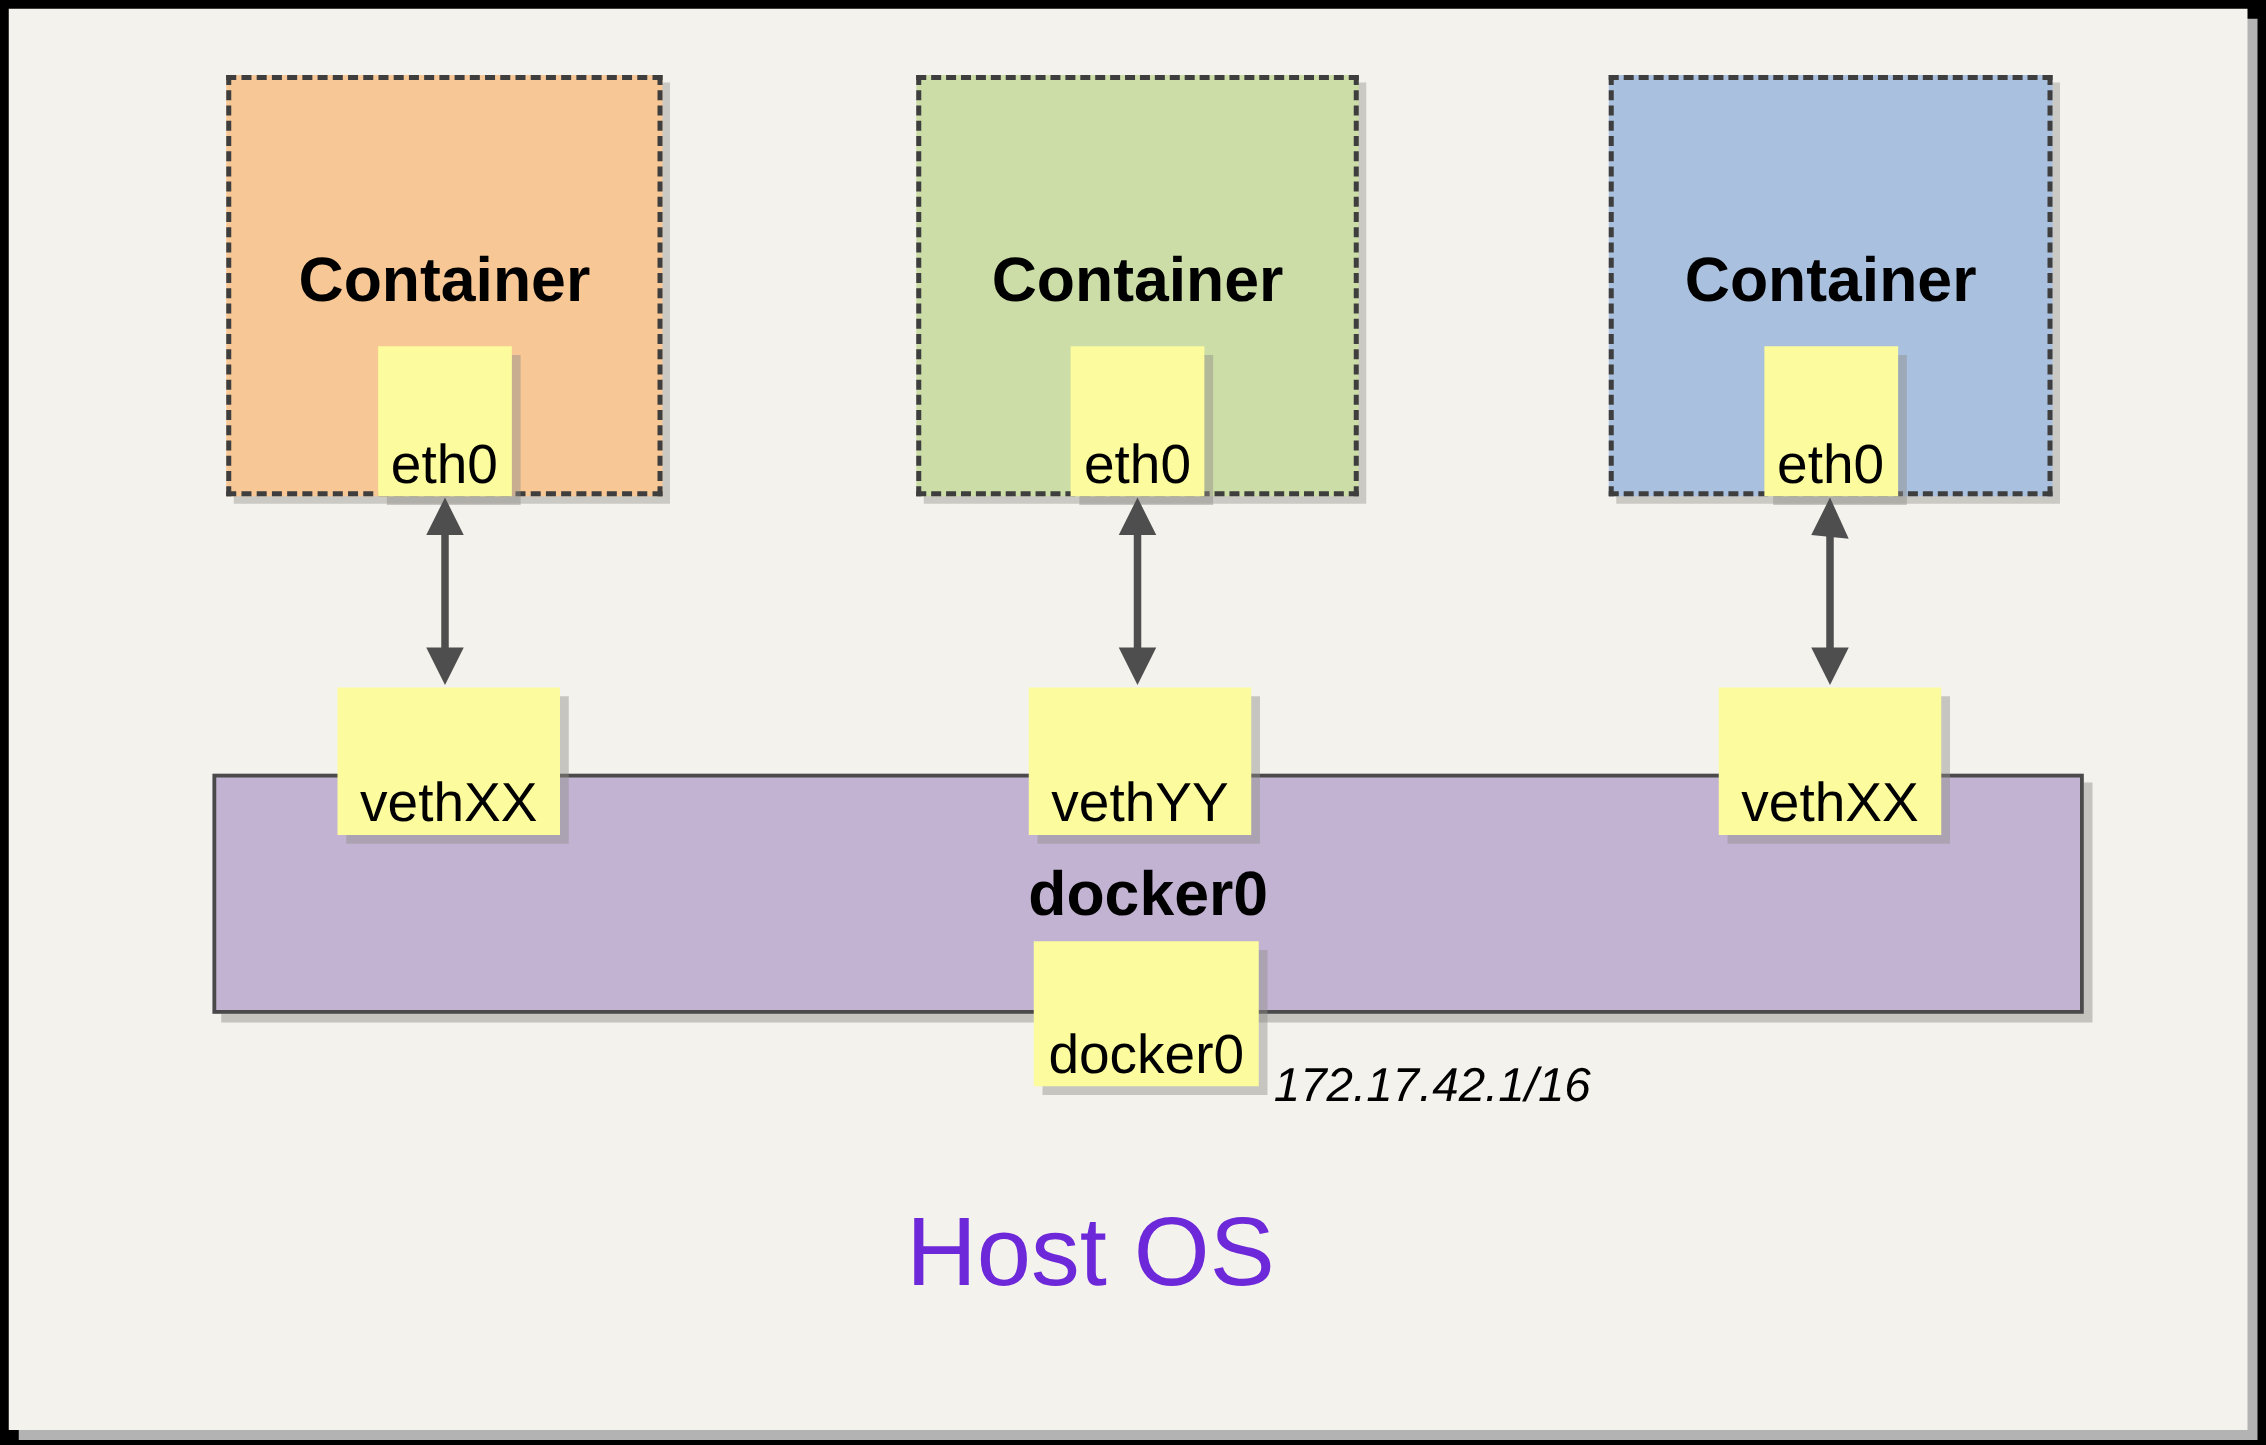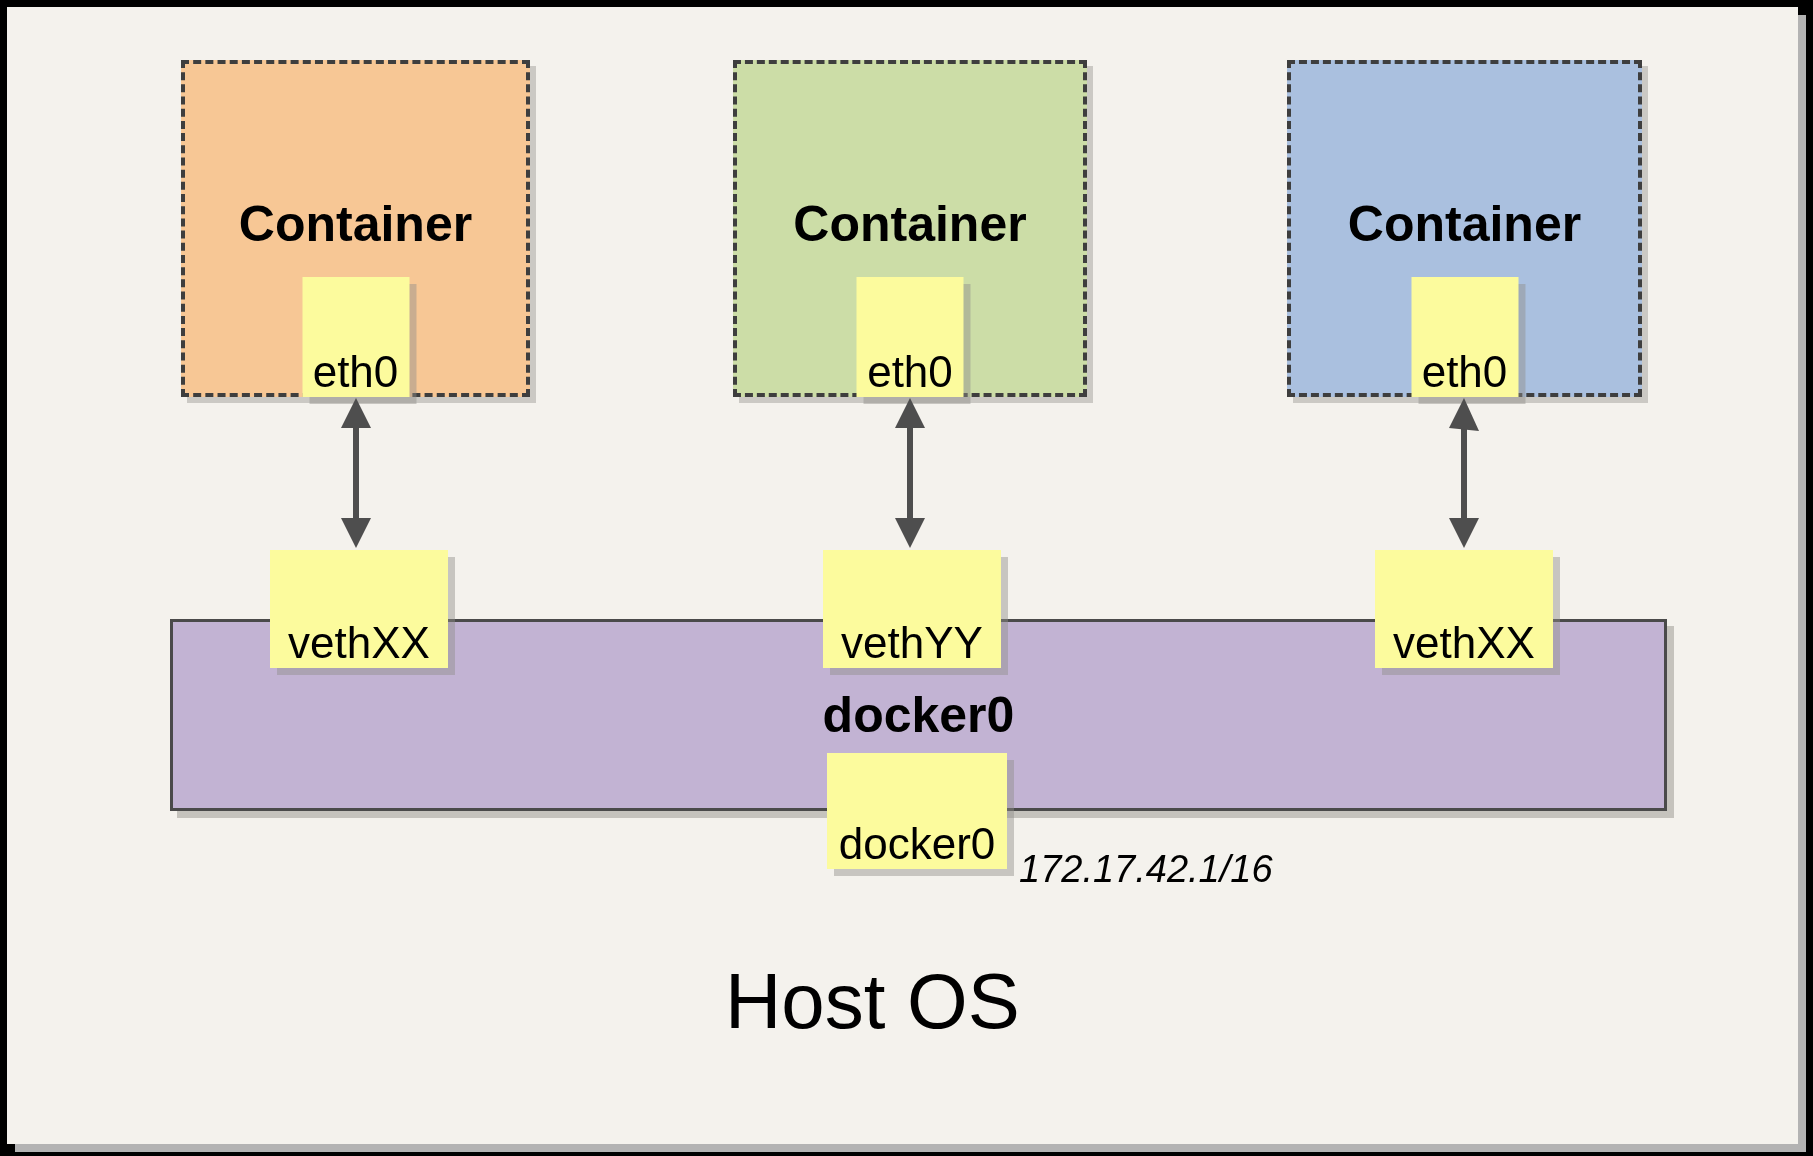--- a/index.html
+++ b/index.html
@@ -56,21 +56,21 @@
   }
   .bridge-if-box{
     position:absolute;left:820px;top:746px;width:180px;height:116px;z-index:3;
   }
   .ip-label{
     position:absolute;left:1012px;top:840px;
     font-size:38px;color:#000;line-height:44px;z-index:3;font-style:italic;
   }
   .host-label{
     position:absolute;left:718px;top:950px;
-    font-size:78px;color:#000000;line-height:1.15;
+    font-size:78px;color:#6d28d9;line-height:1.15;
   }
 </style>
 </head>
 <body>
 
 <div class="page">
 
   <div class="container-box" style="left: 174px; width: 349px; background-color: rgb(247, 199, 149);">
     <div class="container-label">Container</div>
     <div class="note eth-box" style="background-color: rgb(252, 251, 157);">

